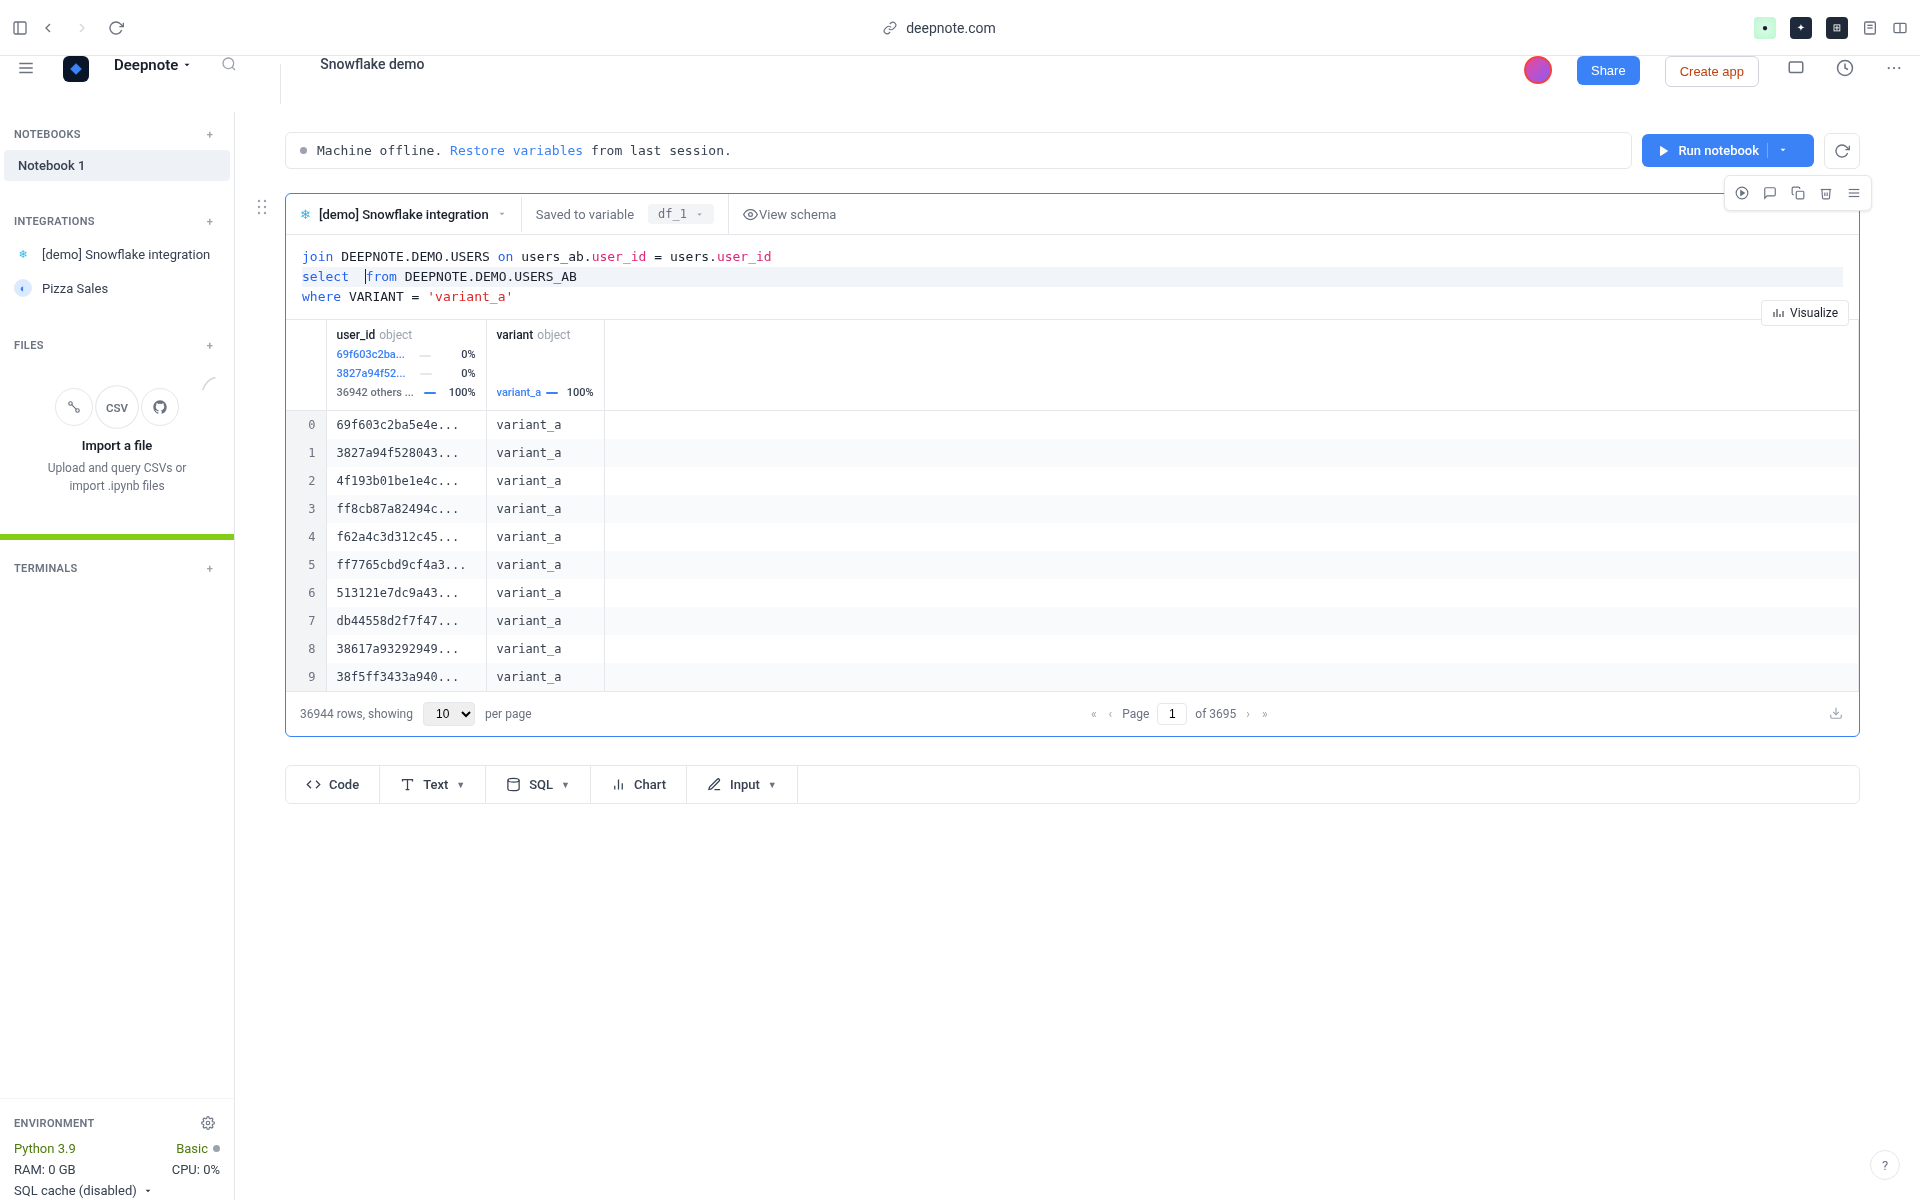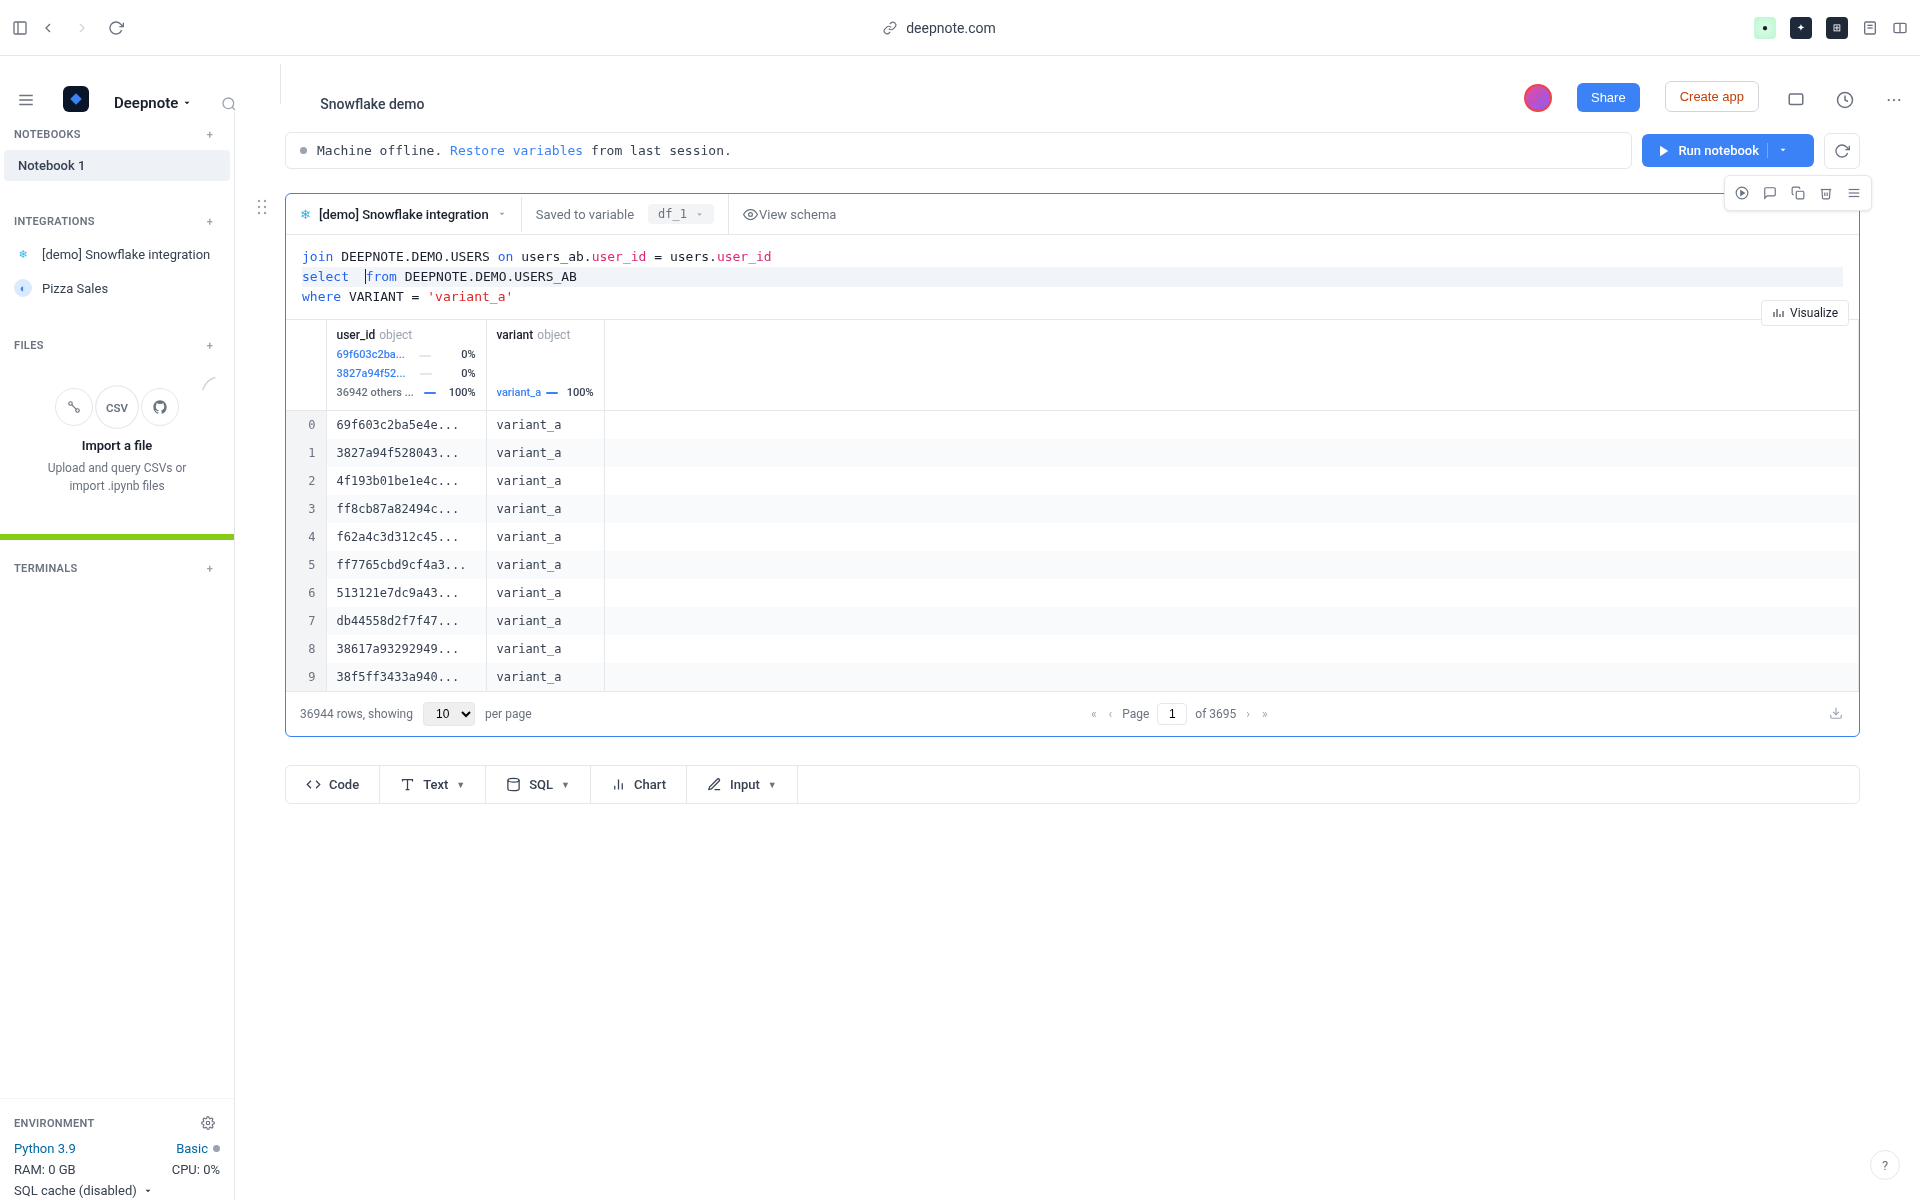--- a/index.html
+++ b/index.html
@@ -8,21 +8,21 @@
 
 .browser-bar { height: 56px; display: flex; align-items: center; padding: 0 12px; border-bottom: 1px solid #e5e7eb; gap: 12px; }
 .browser-nav { display: flex; gap: 18px; align-items: center; }
 .browser-icon { width: 16px; height: 16px; display: flex; align-items: center; justify-content: center; color: #6b7280; cursor: pointer; }
 .browser-icon.disabled { color: #d1d5db; }
 .url-area { flex: 1; display: flex; justify-content: center; align-items: center; gap: 8px; color: #374151; font-size: 14px; }
 .browser-right { display: flex; gap: 14px; align-items: center; }
 .ext-icon { width: 22px; height: 22px; border-radius: 4px; display: flex; align-items: center; justify-content: center; font-size: 10px; }
 
 
-.app-header { height: 56px; display: flex; align-items: flex-end; padding: 0 14px; gap: 25px; }
+.app-header { height: 56px; display: flex; align-items: flex-start; padding: 0 14px; gap: 25px; }
 .hamburger { width: 24px; height: 24px; display: flex; align-items: center; justify-content: center; cursor: pointer; color: #6b7280; }
 .logo { width: 26px; height: 26px; background: #0a1628; border-radius: 6px; display: flex; align-items: center; justify-content: center; }
 .brand { font-weight: 600; font-size: 15px; display: flex; align-items: center; gap: 4px; }
 .search-btn { margin-left: auto; width: 24px; display: flex; align-items: center; justify-content: center; color: #9ca3af; cursor: pointer; }
 .divider-v { width: 1px; background: #e5e7eb; align-self: stretch; margin: 8px 14px; }
 .title { font-size: 14px; font-weight: 500; color: #374151; flex: 1; }
 .avatar { width: 28px; height: 28px; border-radius: 50%; background: linear-gradient(135deg,#ec4899,#8b5cf6); border: 2px solid #ef4444; }
 .btn { padding: 7px 14px; border-radius: 6px; font-size: 13px; font-weight: 500; cursor: pointer; border: none; }
 .btn-primary { background: #3b82f6; color: #fff; }
 .btn-outline { background: #fff; border: 1px solid #d1d5db; color: #c2410c; }
@@ -279,21 +279,21 @@
     <div class="env">
       <div class="env-row">
           <span style="font-size:11px;font-weight:600;letter-spacing:0.03em;">ENVIRONMENT</span>
           <span class="ghost-icon">
             <svg width="14" height="14" viewBox="0 0 24 24" fill="none" stroke="currentColor" stroke-width="2">
               <circle cx="12" cy="12" r="3"></circle>
               <path d="M19.4 15a1.65 1.65 0 0 0 .33 1.82l.06.06a2 2 0 1 1-2.83 2.83l-.06-.06a1.65 1.65 0 0 0-1.82-.33 1.65 1.65 0 0 0-1 1.51V21a2 2 0 0 1-4 0v-.09a1.65 1.65 0 0 0-1-1.51 1.65 1.65 0 0 0-1.82.33l-.06.06a2 2 0 1 1-2.83-2.83l.06-.06a1.65 1.65 0 0 0 .33-1.82 1.65 1.65 0 0 0-1.51-1H3a2 2 0 0 1 0-4h.09a1.65 1.65 0 0 0 1.51-1 1.65 1.65 0 0 0-.33-1.82l-.06-.06a2 2 0 1 1 2.83-2.83l.06.06a1.65 1.65 0 0 0 1.82.33h0a1.65 1.65 0 0 0 1-1.51V3a2 2 0 0 1 4 0v.09a1.65 1.65 0 0 0 1 1.51h0a1.65 1.65 0 0 0 1.82-.33l.06-.06a2 2 0 1 1 2.83 2.83l-.06.06a1.65 1.65 0 0 0-.33 1.82v0a1.65 1.65 0 0 0 1.51 1H21a2 2 0 0 1 0 4h-.09a1.65 1.65 0 0 0-1.51 1z"></path>
             </svg>
           </span>
         </div>
-      <div class="env-row" style="color:#0369a1;font-size:13px;">
+      <div class="env-row" style="color:#4d7c0f;font-size:13px;">
           <span>Python 3.9</span>
           <span class="env-pill">
             <span>Basic</span>
             <span class="dot"></span>
           </span>
         </div>
       <div class="env-row" style="color:#374151;font-size:13px;">
           <span>RAM: 0 GB</span>
           <span>CPU: 0%</span>
         </div>

